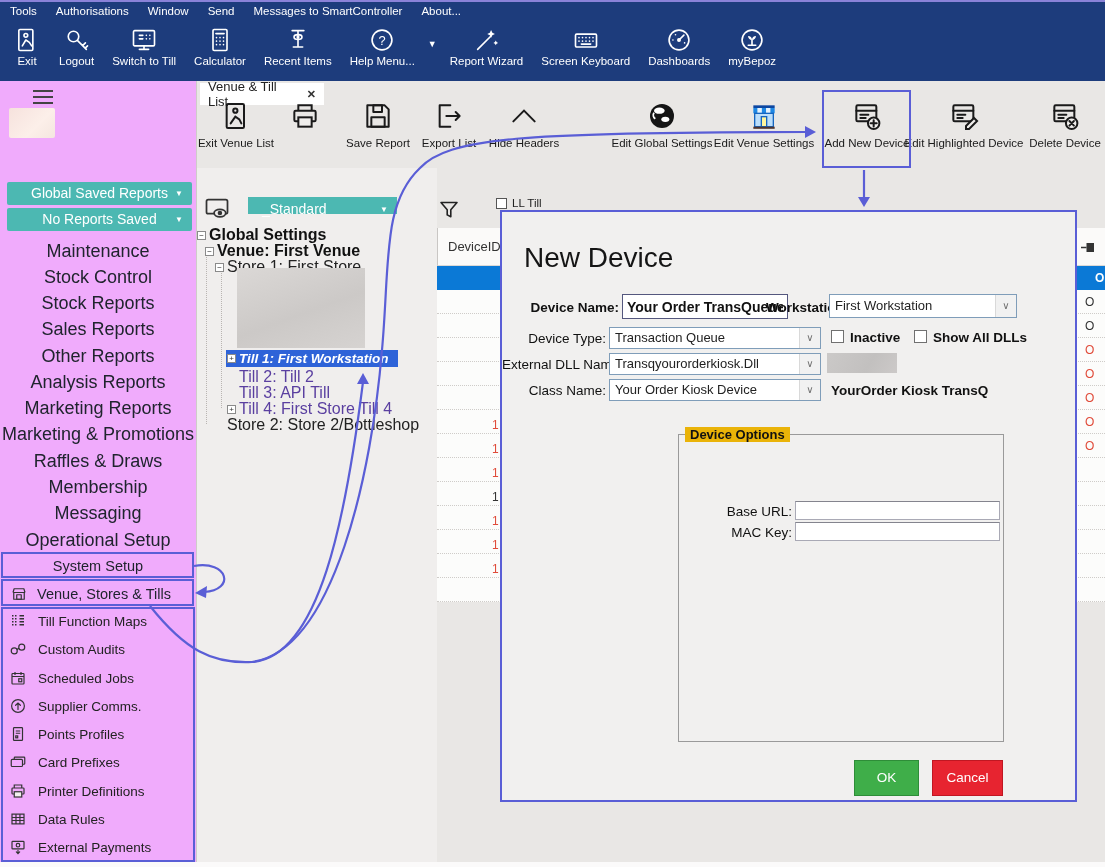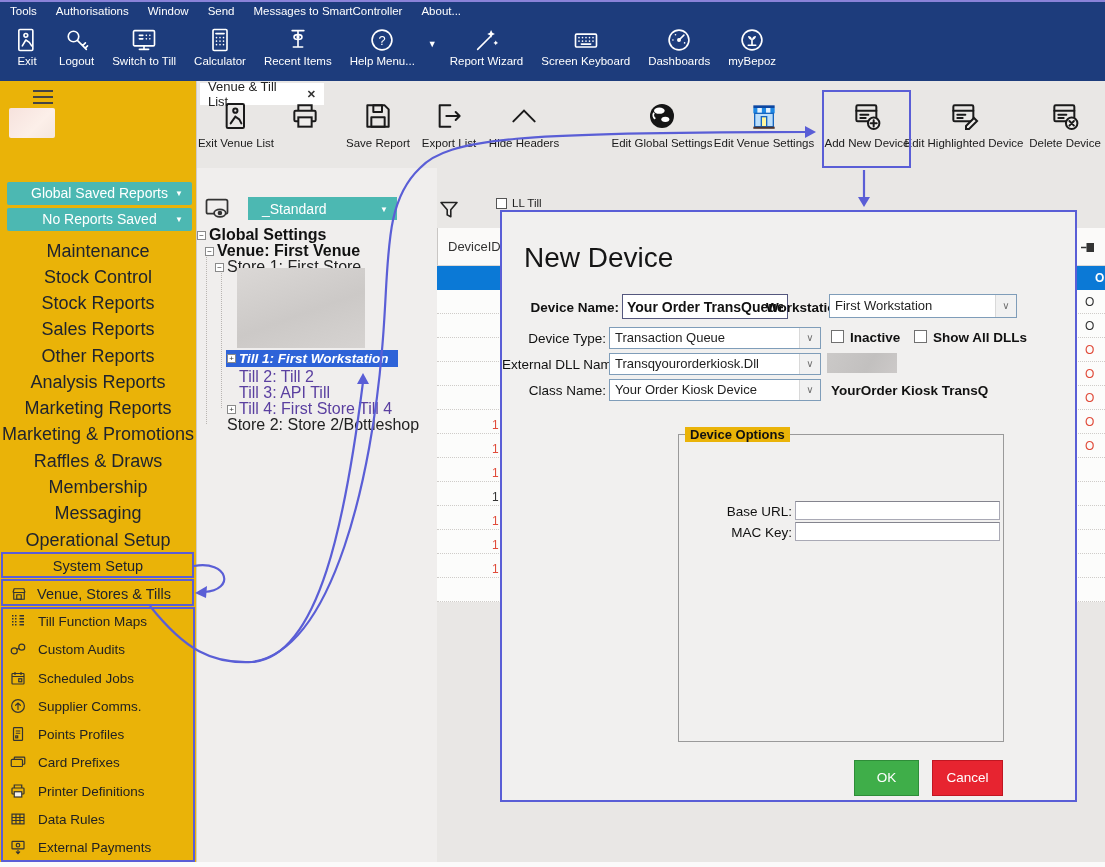--- a/index.html
+++ b/index.html
@@ -11,21 +11,21 @@
   
   .header{position:absolute;left:0;top:0;width:1105px;height:81px;background:#1d3c7c;
           border-top:2px solid #8a82d8;box-sizing:border-box;}
   .menubar{display:flex;gap:19px;padding:3px 0 0 10px;color:#fff;font-size:11.5px;}
   .tbrow{position:absolute;top:21px;left:0;right:0;height:58px;display:flex;align-items:flex-start;padding-left:4px;}
   .tb-item{display:flex;flex-direction:column;align-items:center;gap:1px;color:#fff;
            font-size:11.5px;padding:3px 9px;white-space:nowrap;}
   .tb-caret{color:#fff;font-size:9px;margin-top:16px;padding:0 4px;}
 
   
-  .sidebar{position:absolute;left:0;top:81px;width:197px;height:781px;background:#eab308;
+  .sidebar{position:absolute;left:0;top:81px;width:197px;height:781px;background:#f0abfc;
            border-right:1px solid #cfcbc9;box-sizing:border-box;}
   .hamburger{position:absolute;left:33px;top:9px;width:20px;}
   .hamburger div{height:2px;background:#444;margin-bottom:4px;}
   .logo-blur{position:absolute;left:9px;top:27px;width:46px;height:30px;border-radius:2px;
              background:linear-gradient(135deg,#f6e2dd,#fcefe9 60%,#f4e6df);}
   .rbtn{position:absolute;left:7px;width:185px;height:23px;background:#4cb8b2;color:#fff;
         border-radius:2px;font-size:14px;text-align:center;line-height:23px;}
   .rbtn .car{position:absolute;right:9px;top:0;font-size:8px;line-height:23px;}
   .nav-item{position:absolute;left:0;width:196px;text-align:center;font-size:18px;color:#20242e;
             height:18px;line-height:18px;}
@@ -36,21 +36,21 @@
   
   .tab{position:absolute;left:200px;top:83px;width:124px;height:22px;background:#fff;
        font-size:13px;color:#222;display:flex;align-items:center;padding:0 8px;gap:10px;box-sizing:border-box;}
   .tab .x{font-weight:bold;font-size:11px;color:#333;}
   .tb2-item{position:absolute;top:100px;display:flex;flex-direction:column;align-items:center;
             font-size:11.5px;color:#1a1a1a;white-space:nowrap;}
   .tb2-item .lbl{margin-top:5px;}
 
   
   .tree-panel{position:absolute;left:197px;top:168px;width:240px;height:694px;background:#f0eeed;}
-  .preset{position:absolute;left:248px;top:197px;width:149px;height:23px;background:#4cb8b2;color:#fff;
+  .preset{position:absolute;left:248px;top:197px;width:149px;height:17px;background:#4cb8b2;color:#fff;
           font-size:14px;line-height:25px;padding-left:14px;box-sizing:border-box;}
   .preset .car{position:absolute;right:9px;top:0;font-size:8px;line-height:25px;}
   .tnode{position:absolute;font-size:16px;height:16px;line-height:16px;white-space:nowrap;}
   .exp{position:absolute;width:9px;height:9px;background:#fff;border:1px solid #8a8a8a;font-size:8px;
        line-height:8px;text-align:center;color:#333;box-sizing:border-box;}
   .t-bold{font-weight:bold;color:#111;}
   .t-store{color:#222;}
   .t-till{color:#5a3fa0;}
   .tree-blur{position:absolute;left:237px;top:268px;width:128px;height:80px;
              background:linear-gradient(160deg,#dbd8d6,#ccc9c7 55%,#d6d3d1);}

